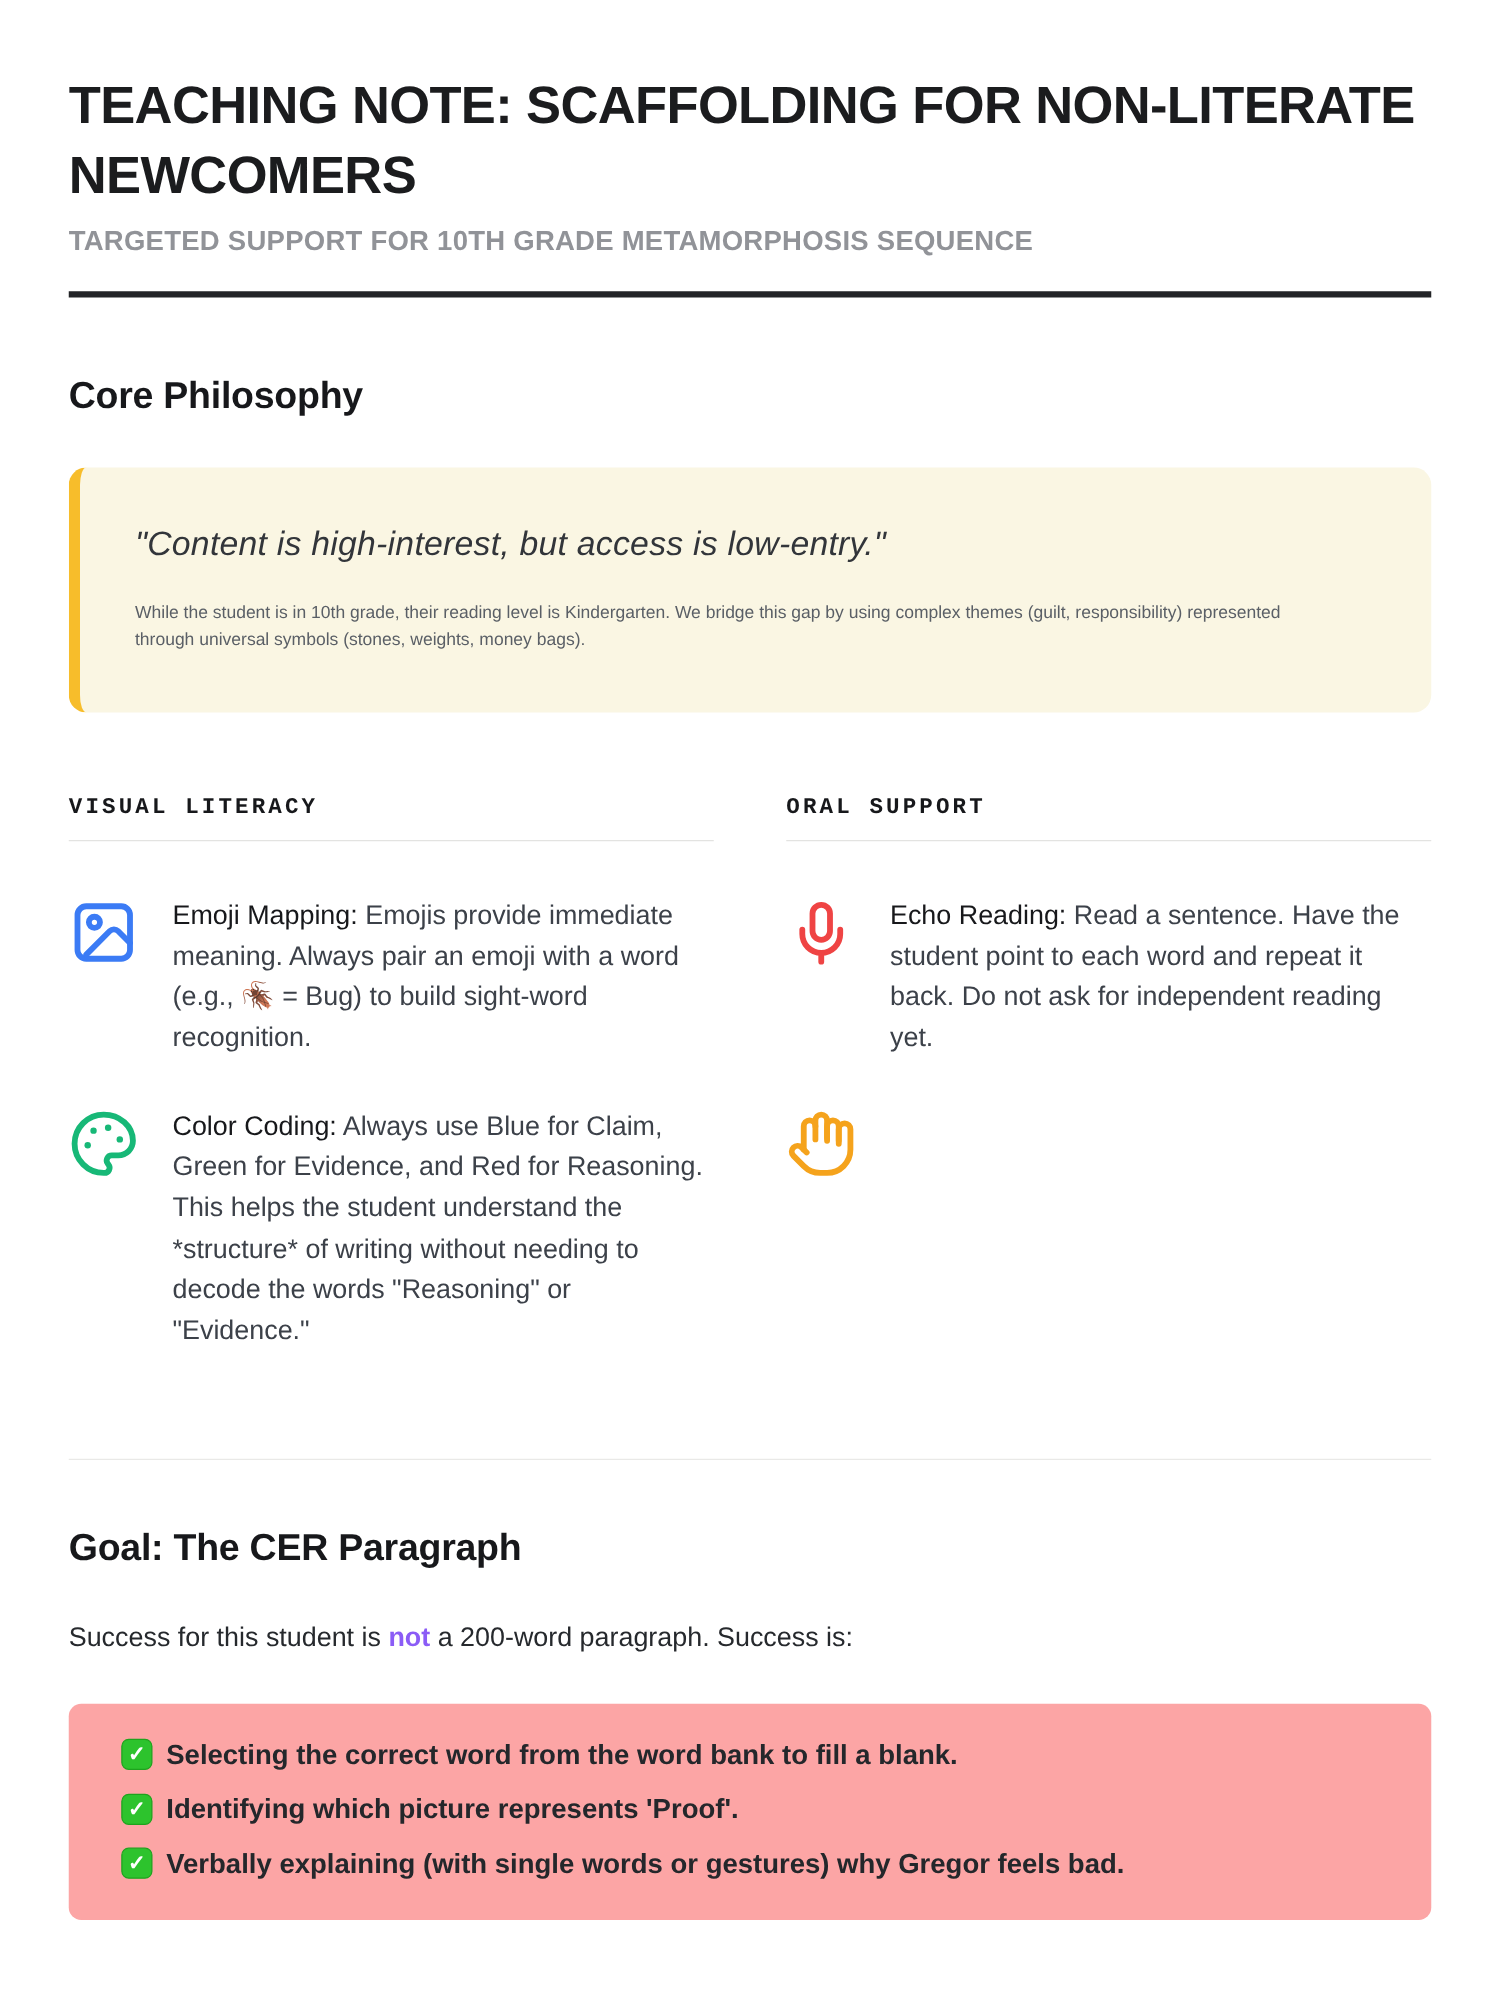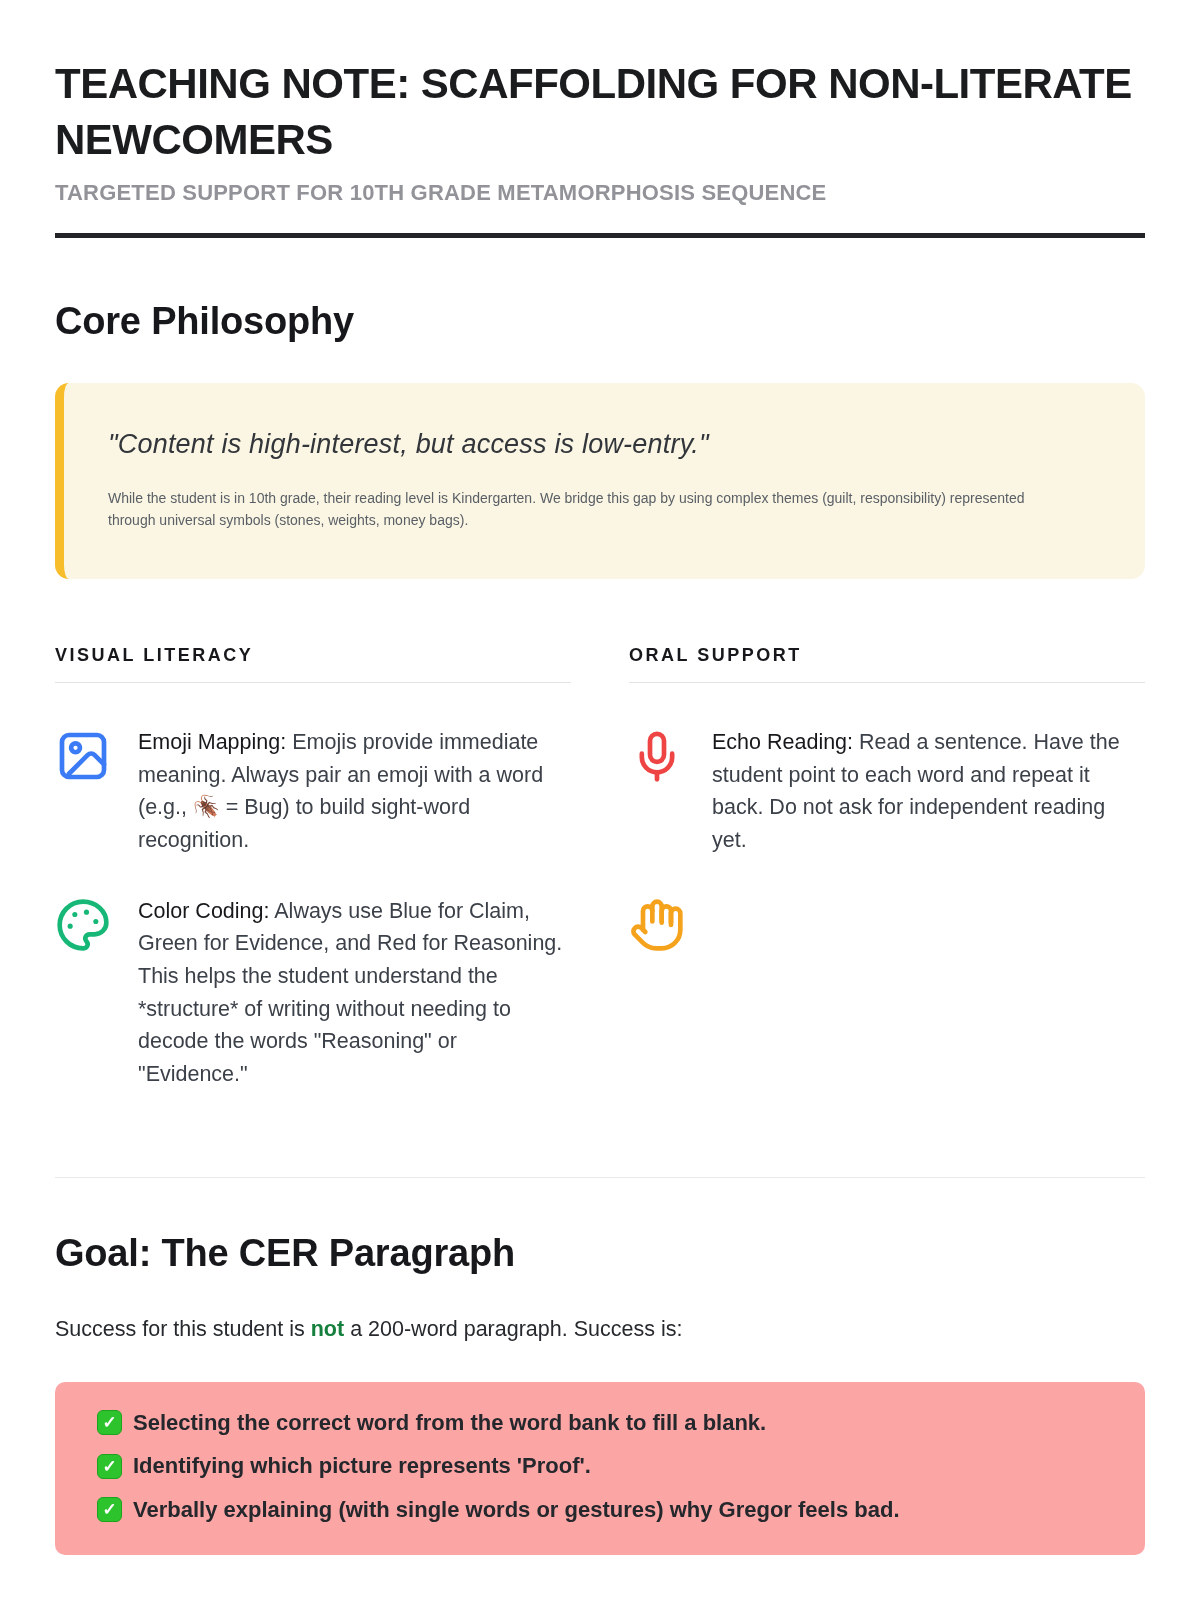--- a/index.html
+++ b/index.html
@@ -33,21 +33,21 @@
   .rule-thick {
     margin-top: 27px;
     height: 5px;
     background: #232427;
     border: none;
   }
 
   
   .h2 {
     margin: 62px 0 0 0;
-    font-size: 38px;
+    font-size: 30px;
     font-weight: 800;
     letter-spacing: -0.2px;
     color: #17181b;
   }
 
   
   .callout {
     margin-top: 40px;
     background: #faf6e3;
     border-left: 9px solid #f7bd2b;
@@ -76,20 +76,21 @@
     display: grid;
     grid-template-columns: 1fr 1fr;
     column-gap: 58px;
   }
   .col-heading {
     margin: 0;
     font-size: 18px;
     font-weight: 800;
     letter-spacing: 2.5px;
     color: #17181b;
+    font-family: Liberation Mono, monospace;
   }
   .col-rule {
     border: none;
     border-top: 1px solid #e3e3e1;
     margin: 16px 0 0 0;
   }
   .item {
     display: flex;
     align-items: flex-start;
     gap: 27px;
@@ -112,21 +113,21 @@
     margin: 86px 0 0 0;
   }
 
   
   .goal-heading { margin-top: 54px; }
   .goal-intro {
     margin: 42px 0 0 0;
     font-size: 21.5px;
     color: #26292d;
   }
-  .goal-intro strong { font-weight: 700; color: #15803d; }
+  .goal-intro strong { font-weight: 700; color: #8b5cf6; }
 
   .checklist {
     margin-top: 40px;
     background: #fca5a5;
     border-radius: 10px;
     padding: 26px 42px 30px 42px;
   }
   .check-row {
     display: flex;
     align-items: center;

